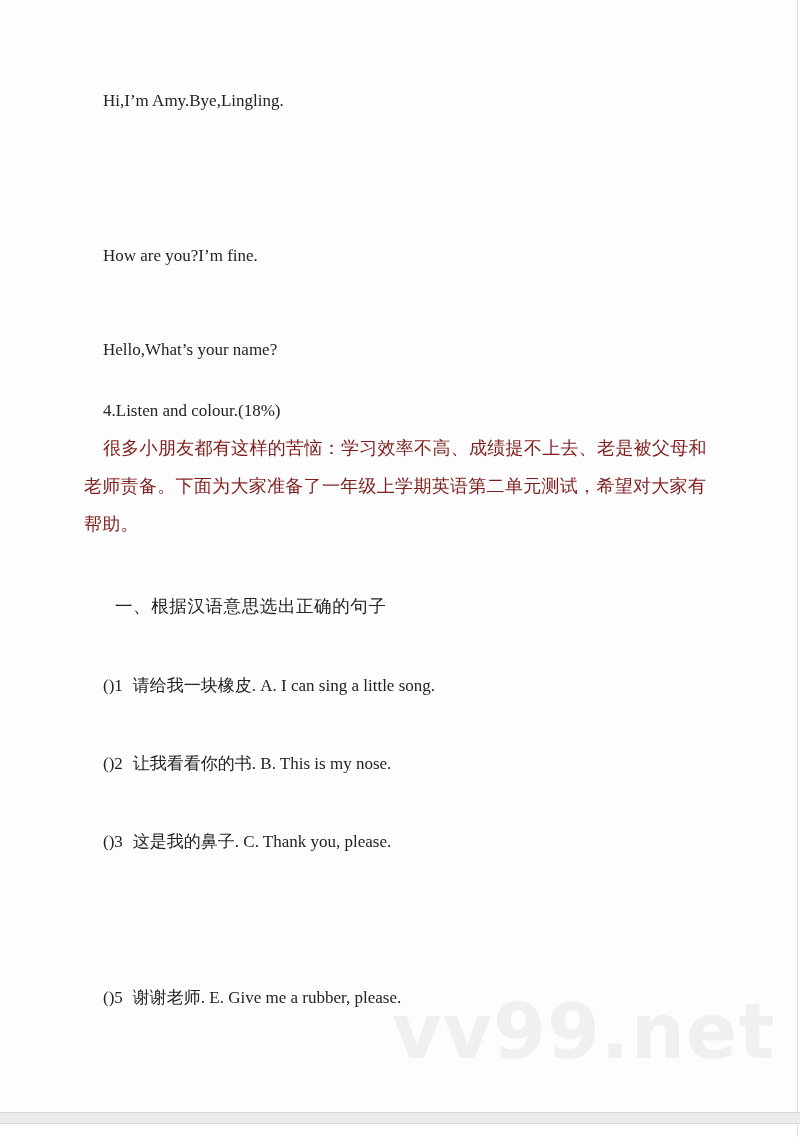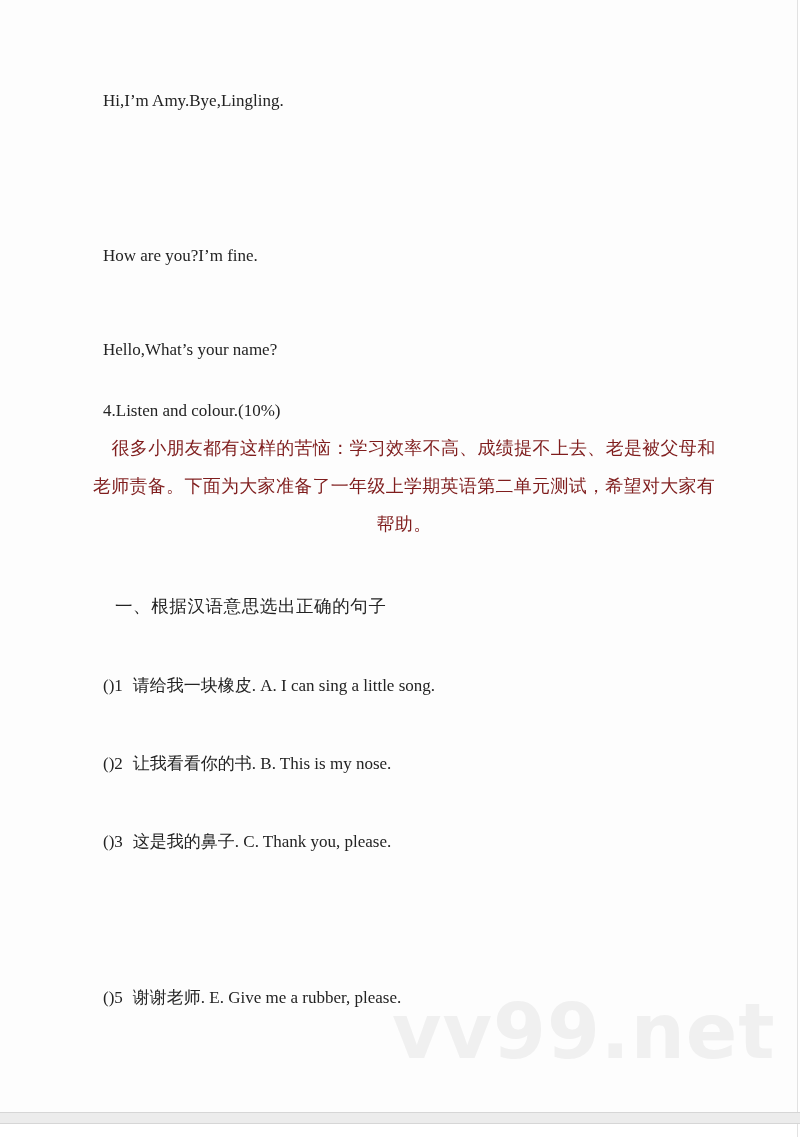--- a/index.html
+++ b/index.html
@@ -16,21 +16,20 @@
       color: #222222;
     }
     .page {
       position: absolute;
       left: 0;
       top: 0;
       width: 797px;
       height: 1112px;
       background: #fdfdfd;
       border-right: 1px solid #e2e2e2;
-      text-align: center;
     }
     .line {
       position: absolute;
       left: 103px;
       font-size: 17px;
       line-height: 20px;
       white-space: nowrap;
       color: #232323;
     }
     .cn {
@@ -89,21 +88,21 @@
   </style>
 </head>
 <body>
 
 <div class="page">
 
   <div class="line" style="top:91px;">Hi,I’m Amy.Bye,Lingling.</div>
   <div class="line" style="top:246px;">How are you?I’m fine.</div>
   <div class="line" style="top:324px;margin-top:16px;">Hello,What’s your name?</div>
 
-  <div class="line" style="top:401px;">4.Listen and colour.(10%)</div>
+  <div class="line" style="top:401px;">4.Listen and colour.(18%)</div>
 
   <div class="para" style="top:429px;">很多小朋友都有这样的苦恼：学习效率不高、成绩提不上去、老是被父母和老师责备。下面为大家准备了一年级上学期英语第二单元测试，希望对大家有帮助。</div>
 
   <div class="line cn" style="top:596px;margin-left:12px;">一、根据汉语意思选出正确的句子</div>
 
   <div class="line" style="top:676px;">
     <span class="q-num">()1</span><span class="cn-mix">请给我一块橡皮. A. I can sing a little song.</span>
   </div>
   <div class="line" style="top:754px;">
     <span class="q-num">()2</span><span class="cn-mix">让我看看你的书. B. This is my nose.</span>

